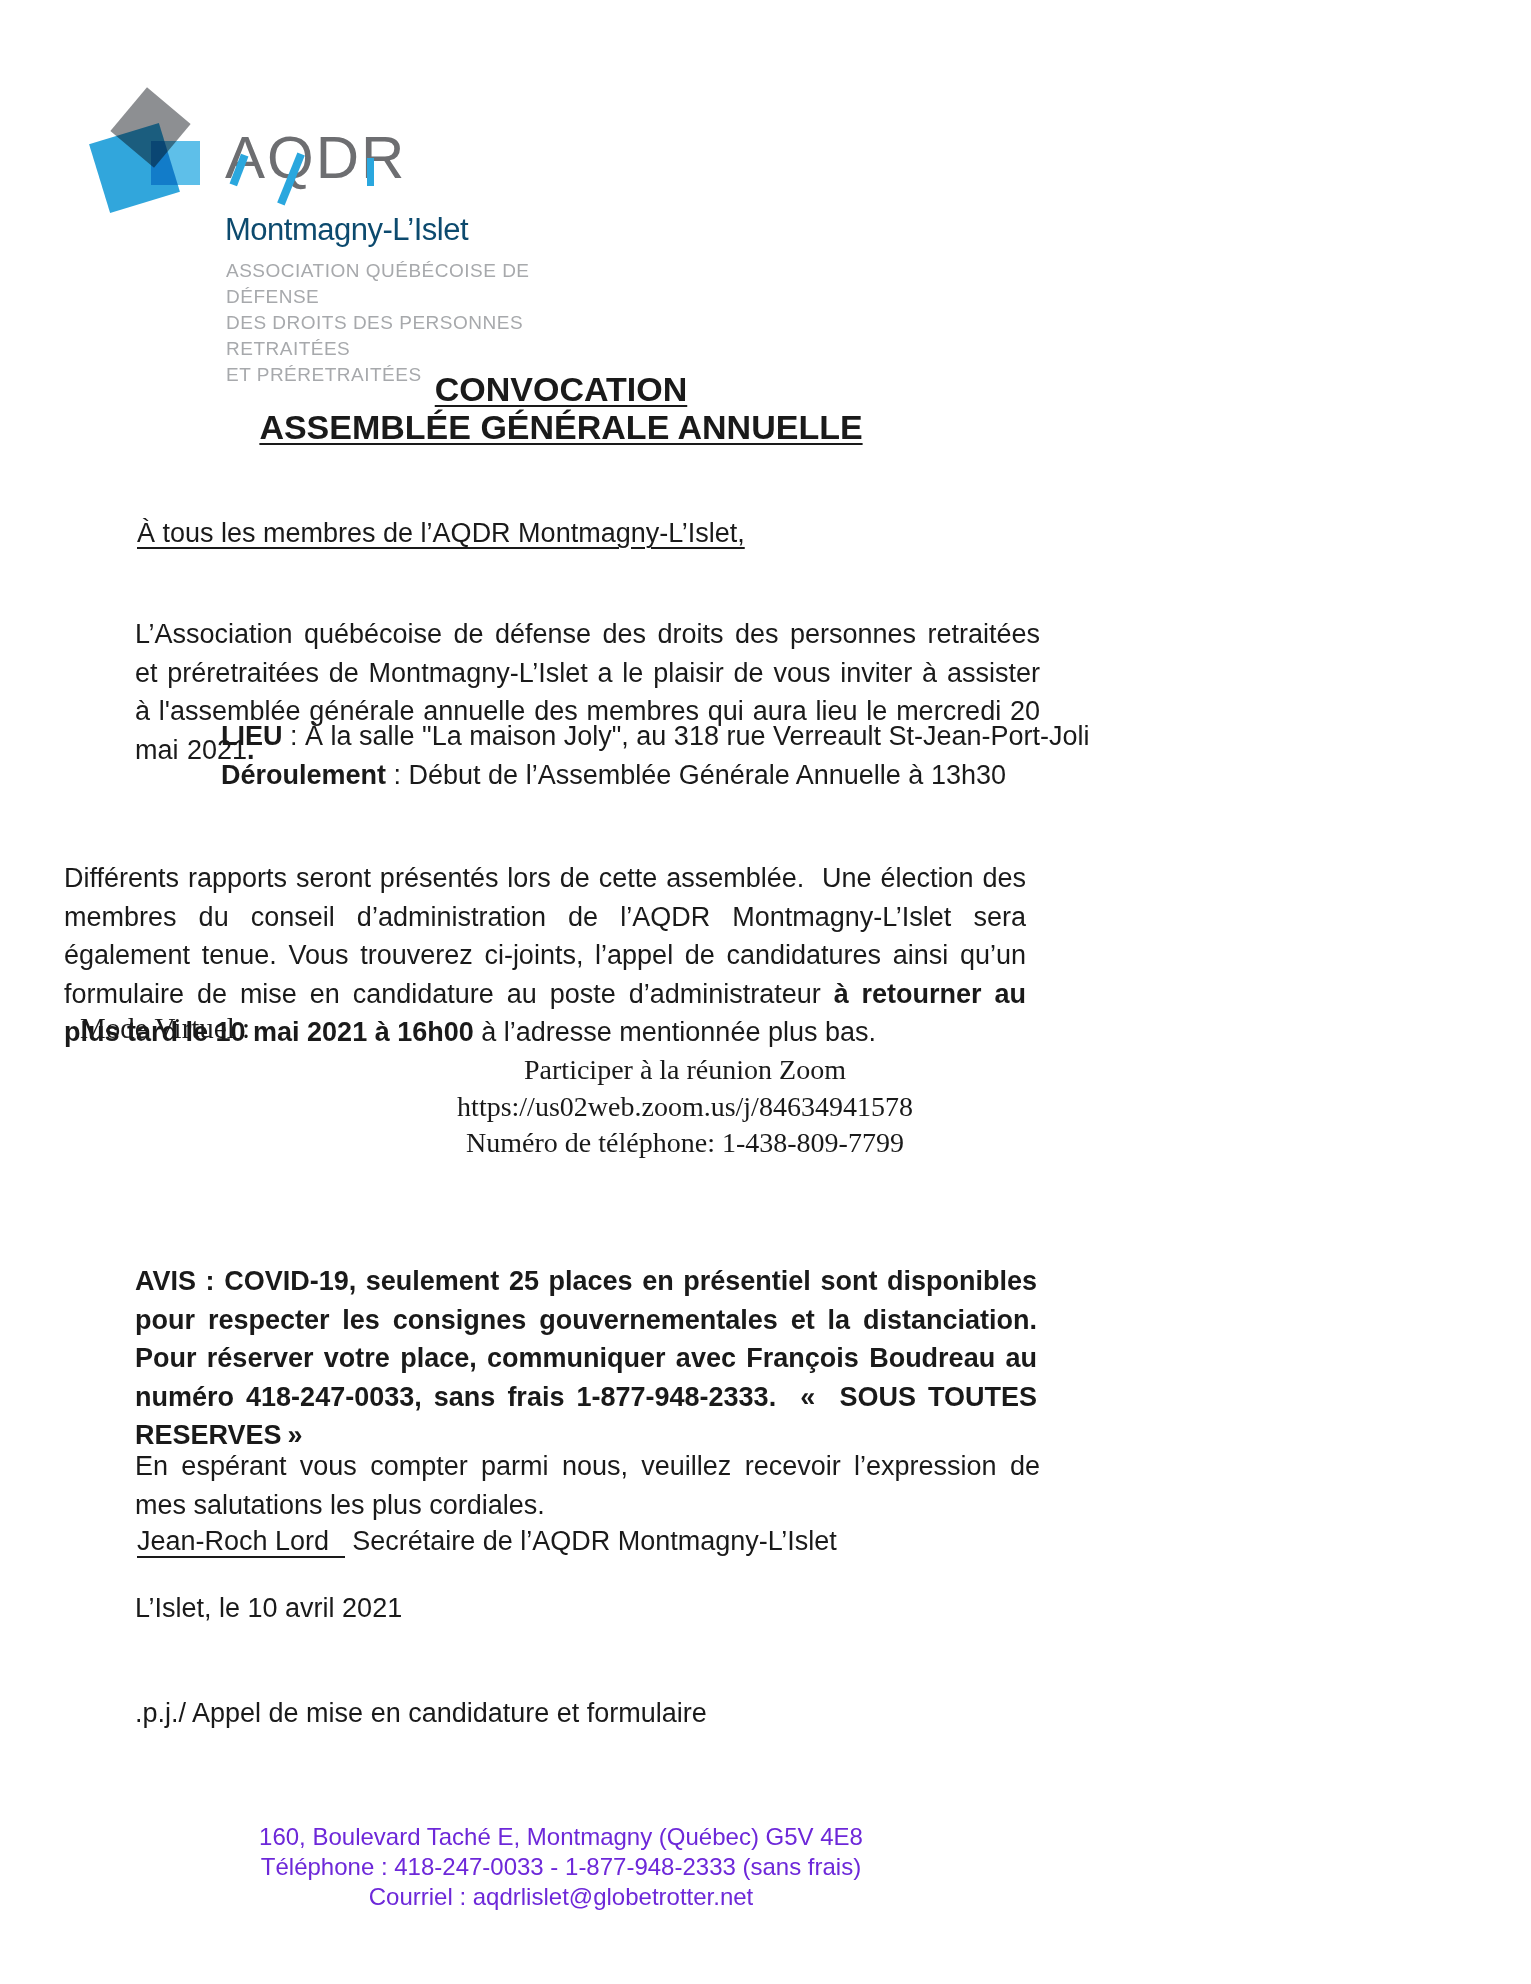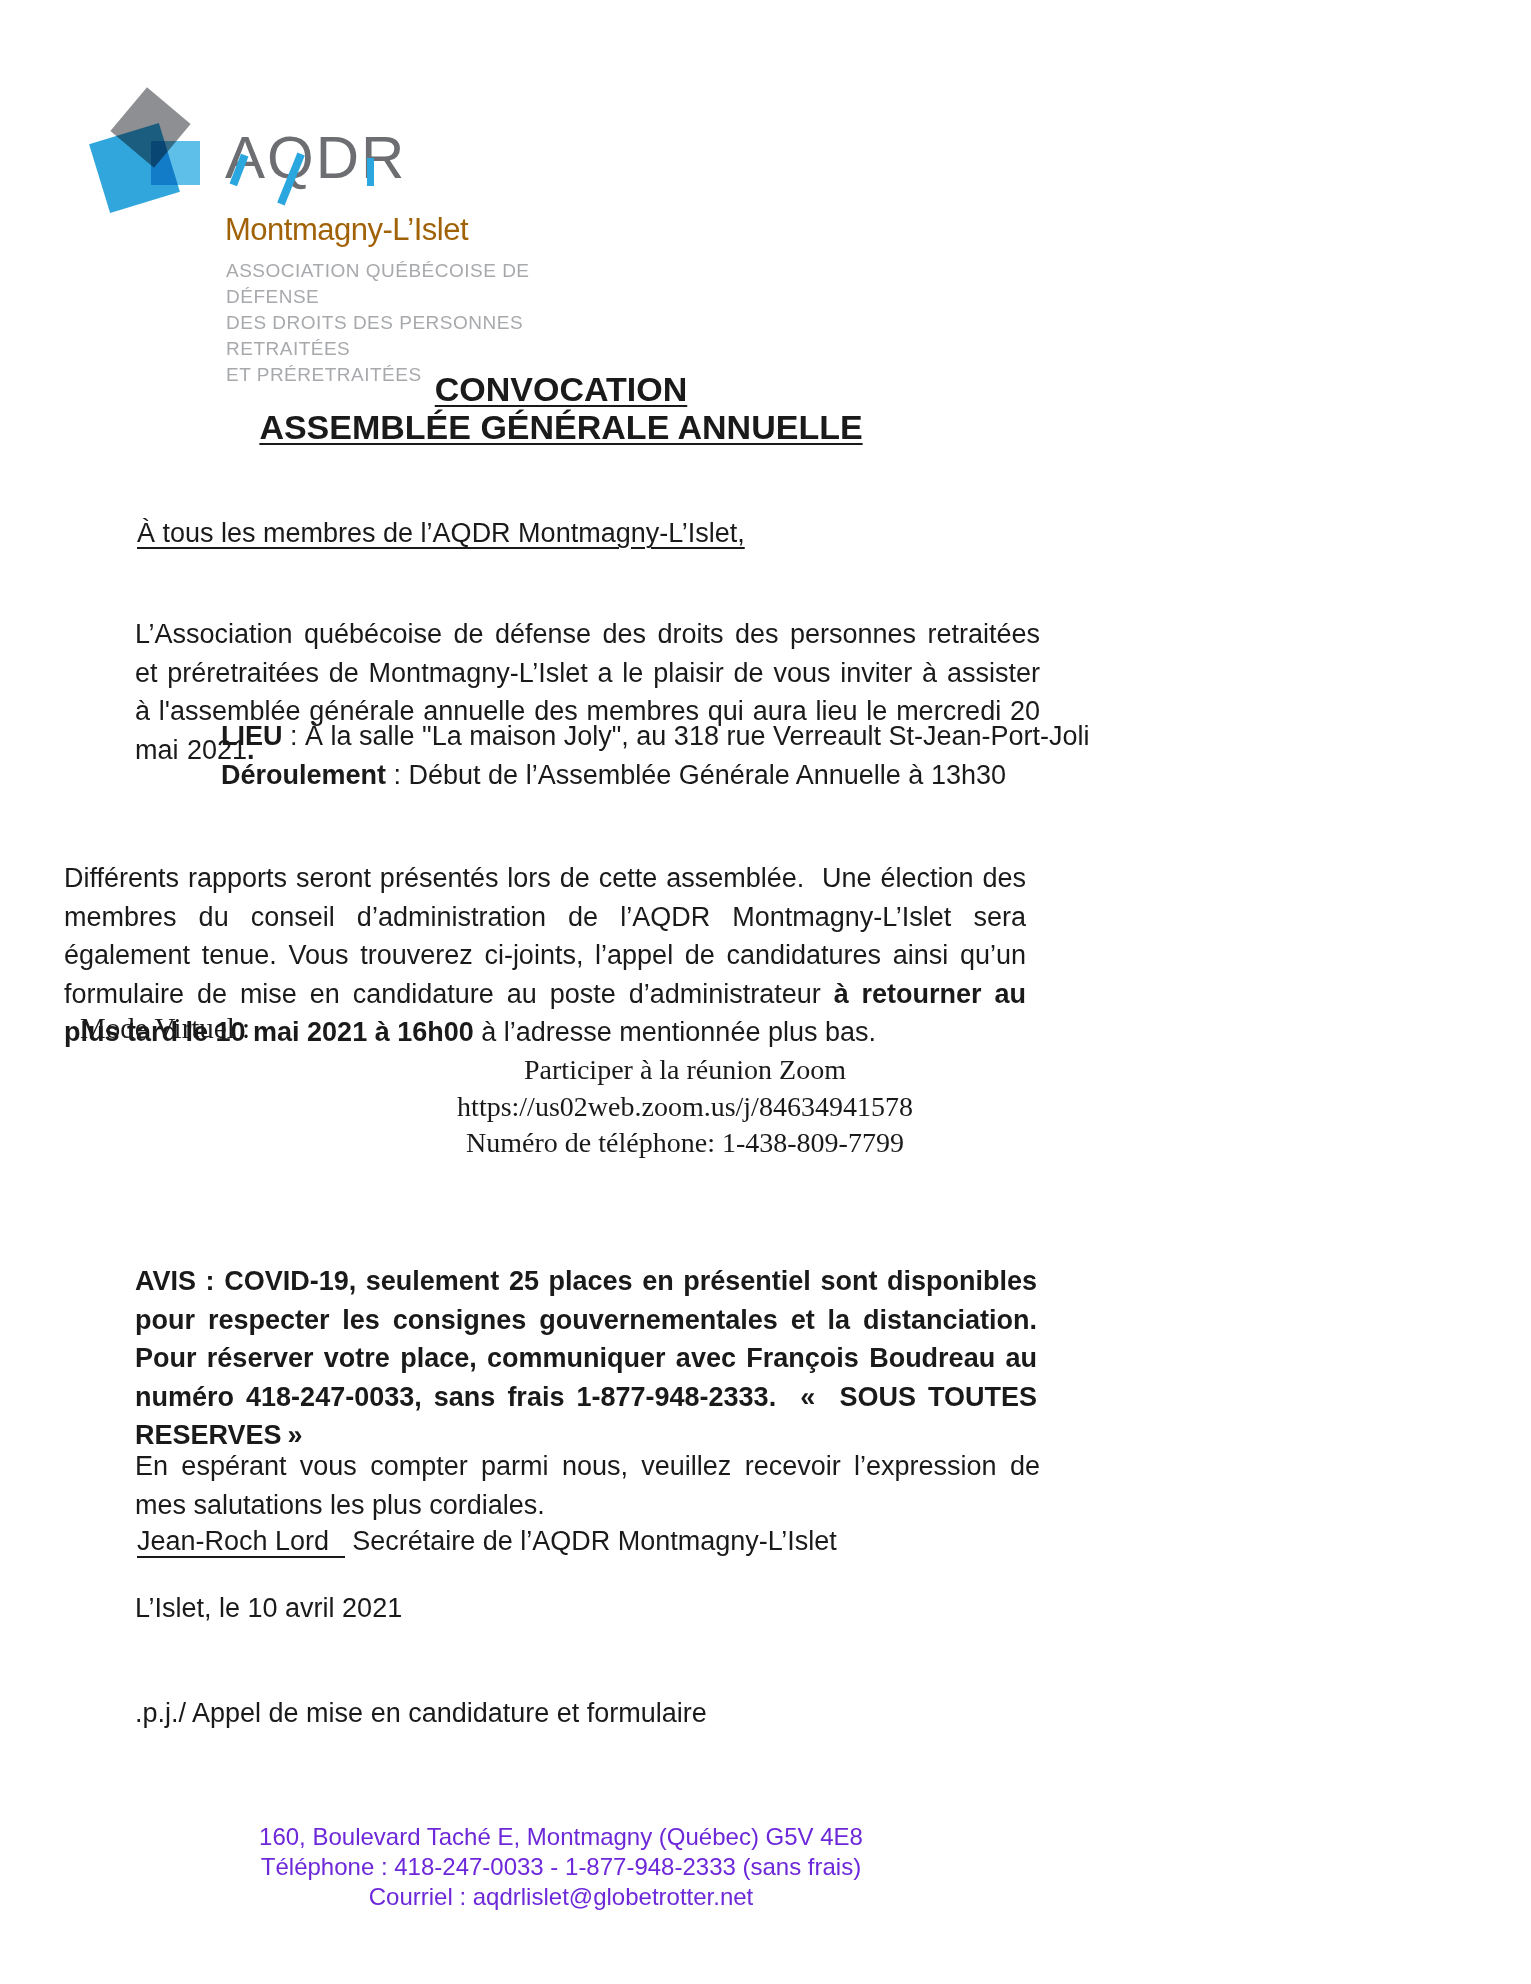--- a/index.html
+++ b/index.html
@@ -22,21 +22,21 @@
     position:absolute;left:225px;top:128px;
     font-size:60px;line-height:1;letter-spacing:2px;
     color:#6d6e71;font-weight:400;
   }
   .accent{position:absolute;background:#2aa7de;}
   .accent-a{left:10px;top:26px;width:8px;height:32px;transform:rotate(21deg);}
   .accent-q{left:62px;top:24px;width:8px;height:54px;transform:rotate(22deg);}
   .accent-r{left:142px;top:30px;width:7px;height:28px;}
   .logo-region{
     position:absolute;left:225px;top:212px;
-    font-size:31px;letter-spacing:-0.5px;color:#a16207;
+    font-size:31px;letter-spacing:-0.5px;color:#0c4a6e;
   }
   .logo-tagline{
     position:absolute;left:226px;top:258px;
     font-size:19px;line-height:26px;letter-spacing:0.5px;color:#a7a9ac;
   }
   
   .title{
     position:absolute;left:80px;top:370px;width:962px;
     text-align:center;font-weight:bold;font-size:34px;line-height:38px;
   }

